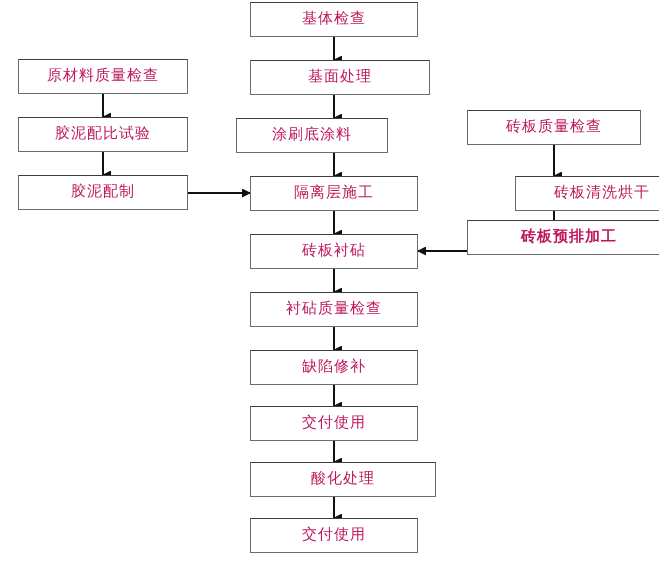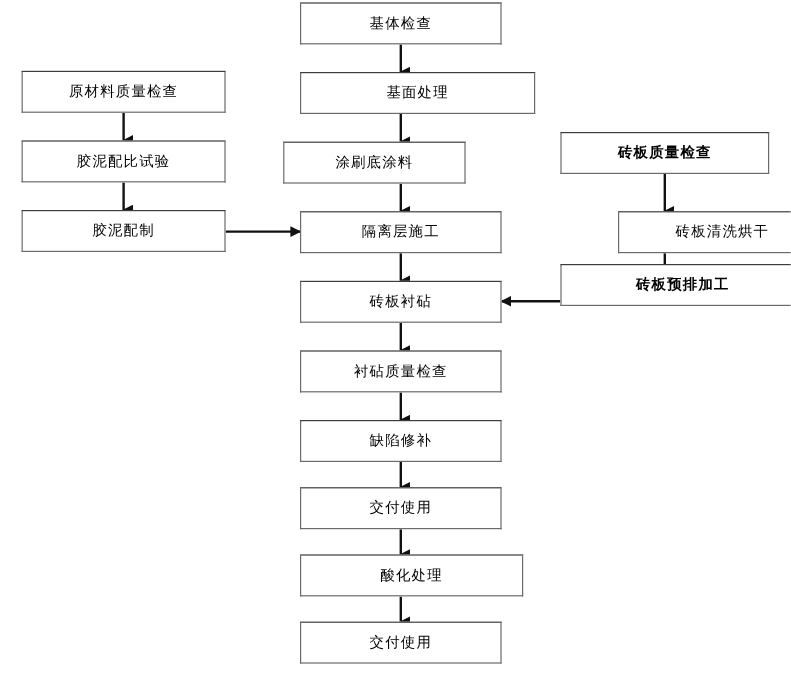--- a/index.html
+++ b/index.html
@@ -19,22 +19,22 @@
   }
   .node {
     position: absolute;
     box-sizing: border-box;
     background: #ffffff;
     border: 1px solid #6b6b6b;
     border-top-color: #3d3d3d;
     display: flex;
     align-items: center;
     justify-content: center;
-    color: #000000;
-    font-size: 12px;
+    color: #be185d;
+    font-size: 15px;
     line-height: 1;
     letter-spacing: 1px;
     white-space: nowrap;
     font-family: "DejaVu Sans", "Liberation Sans", sans-serif;
   }
   .node .label {
     display: block;
     transform: translateY(-1px);
   }
   svg.links {
@@ -95,21 +95,21 @@
   <div class="node" style="left:18px; top:117px; width:170px; height:35px;">
     <span class="label">胶泥配比试验</span>
   </div>
   <div class="node" style="left:18px; top:175px; width:170px; height:35px;">
     <span class="label">胶泥配制</span>
   </div>
 
   <div class="node" style="left:250px; top:2px; width:168px; height:35px;">
     <span class="label">基体检查</span>
   </div>
-  <div class="node" style="left:250px; top:60px; width:196px; height:35px;">
+  <div class="node" style="left:250px; top:60px; width:180px; height:35px;">
     <span class="label">基面处理</span>
   </div>
   <div class="node" style="left:236px; top:118px; width:152px; height:35px;">
     <span class="label">涂刷底涂料</span>
   </div>
   <div class="node" style="left:250px; top:176px; width:168px; height:35px;">
     <span class="label">隔离层施工</span>
   </div>
   <div class="node" style="left:250px; top:234px; width:168px; height:35px;">
     <span class="label">砖板衬砧</span>
@@ -123,21 +123,21 @@
   <div class="node" style="left:250px; top:406px; width:168px; height:35px;">
     <span class="label">交付使用</span>
   </div>
   <div class="node" style="left:250px; top:462px; width:186px; height:35px;">
     <span class="label">酸化处理</span>
   </div>
   <div class="node" style="left:250px; top:518px; width:168px; height:35px;">
     <span class="label">交付使用</span>
   </div>
 
-  <div class="node" style="left:467px; top:110px; width:174px; height:35px;font-weight:bold;">
+  <div class="node" style="left:467px; top:110px; width:174px; height:35px;">
     <span class="label">砖板质量检查</span>
   </div>
   <div class="node" style="left:467px; top:176px; width:174px; height:35px;margin-left:48px;">
     <span class="label">砖板清洗烘干</span>
   </div>
   <div class="node" style="left:467px; top:220px; width:204px; height:35px;font-weight:bold;">
     <span class="label">砖板预排加工</span>
   </div>
 
 </div>

